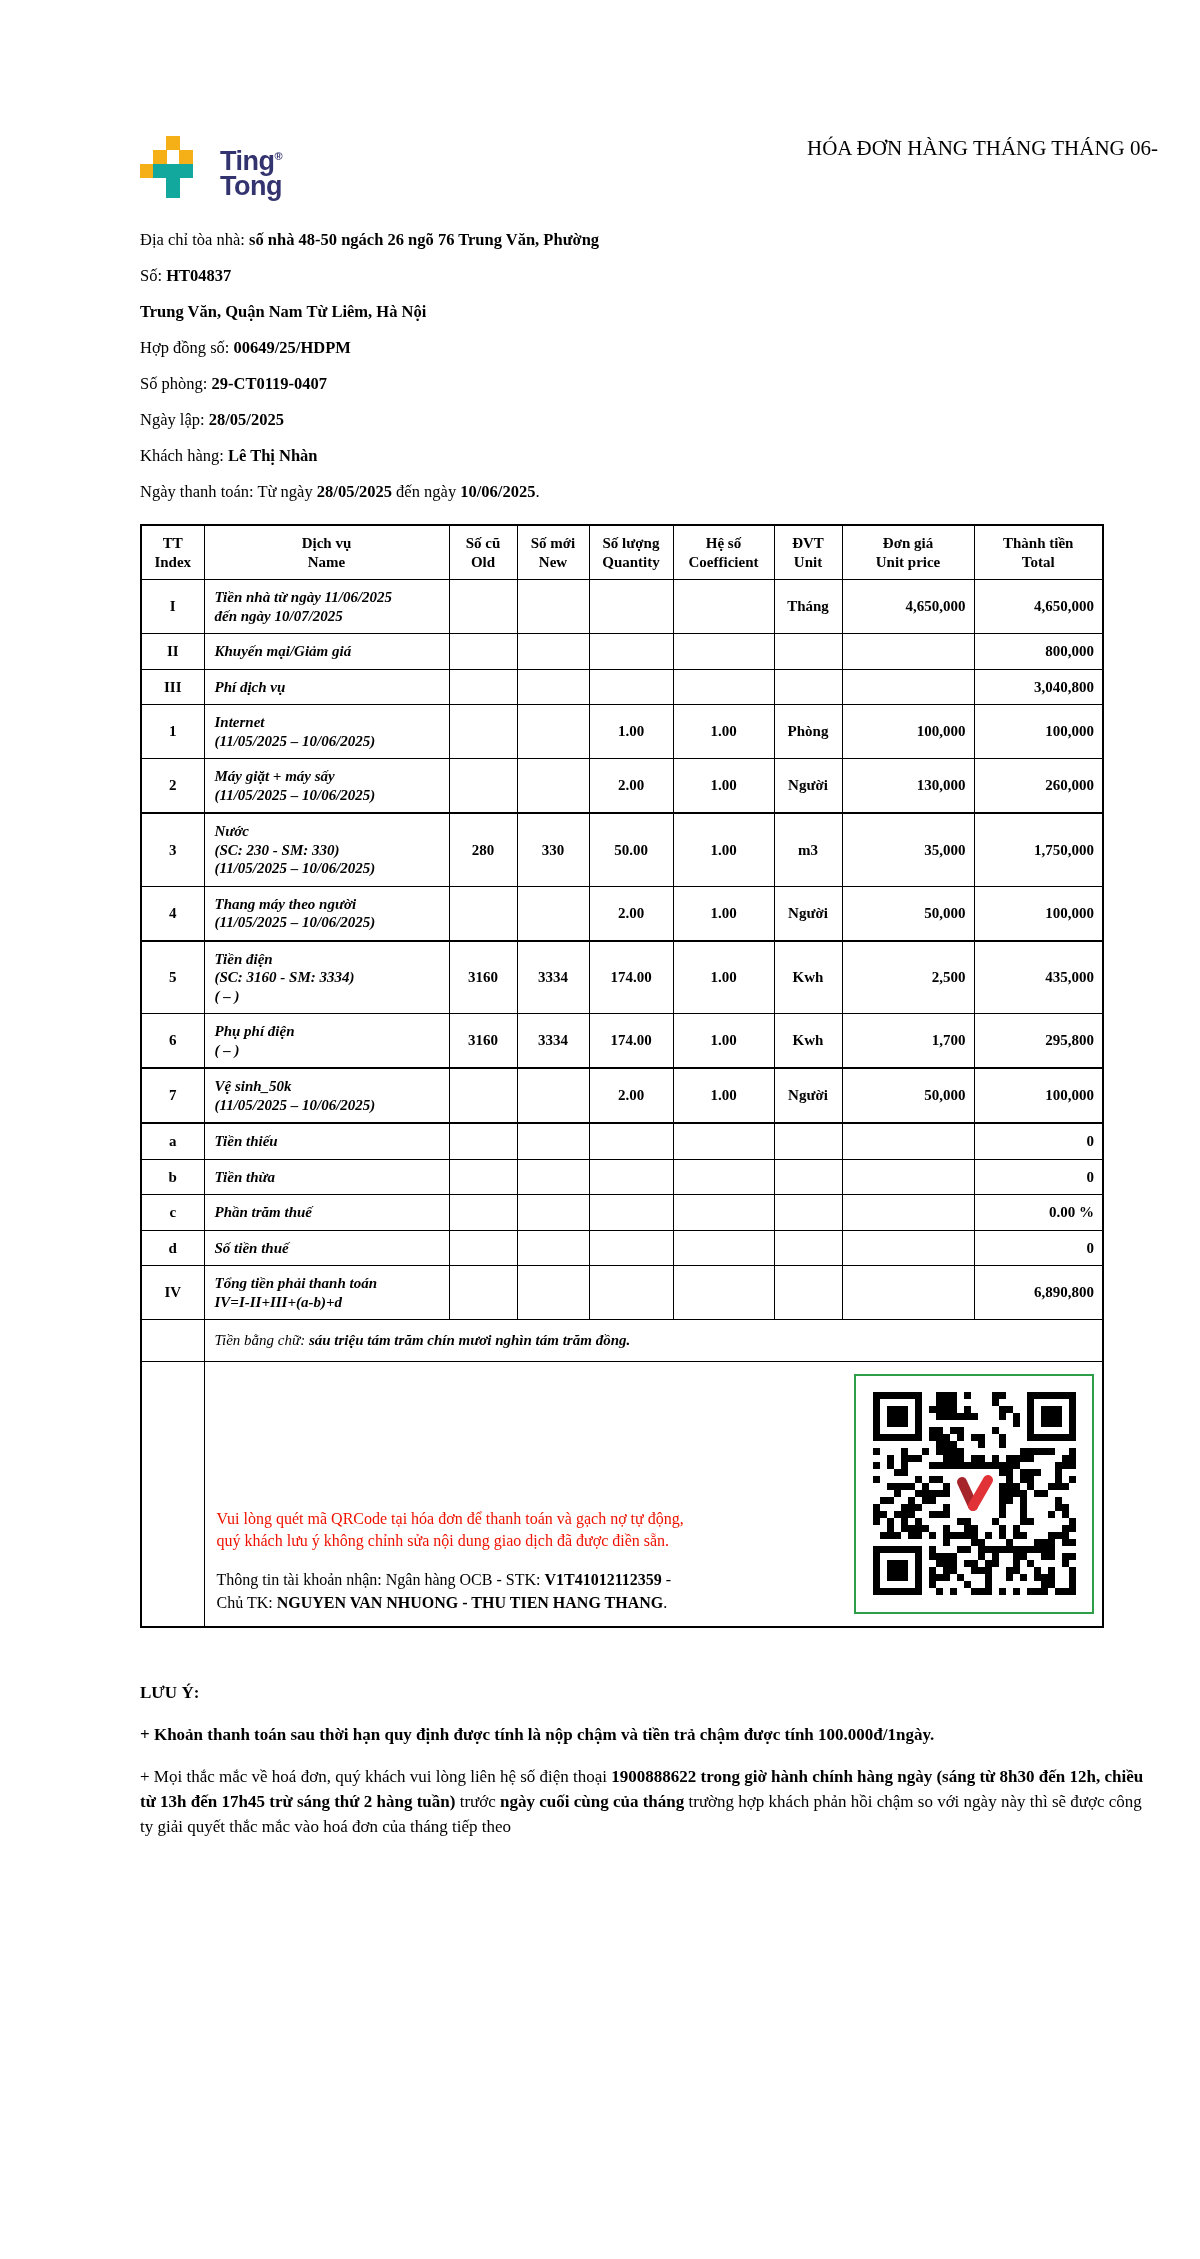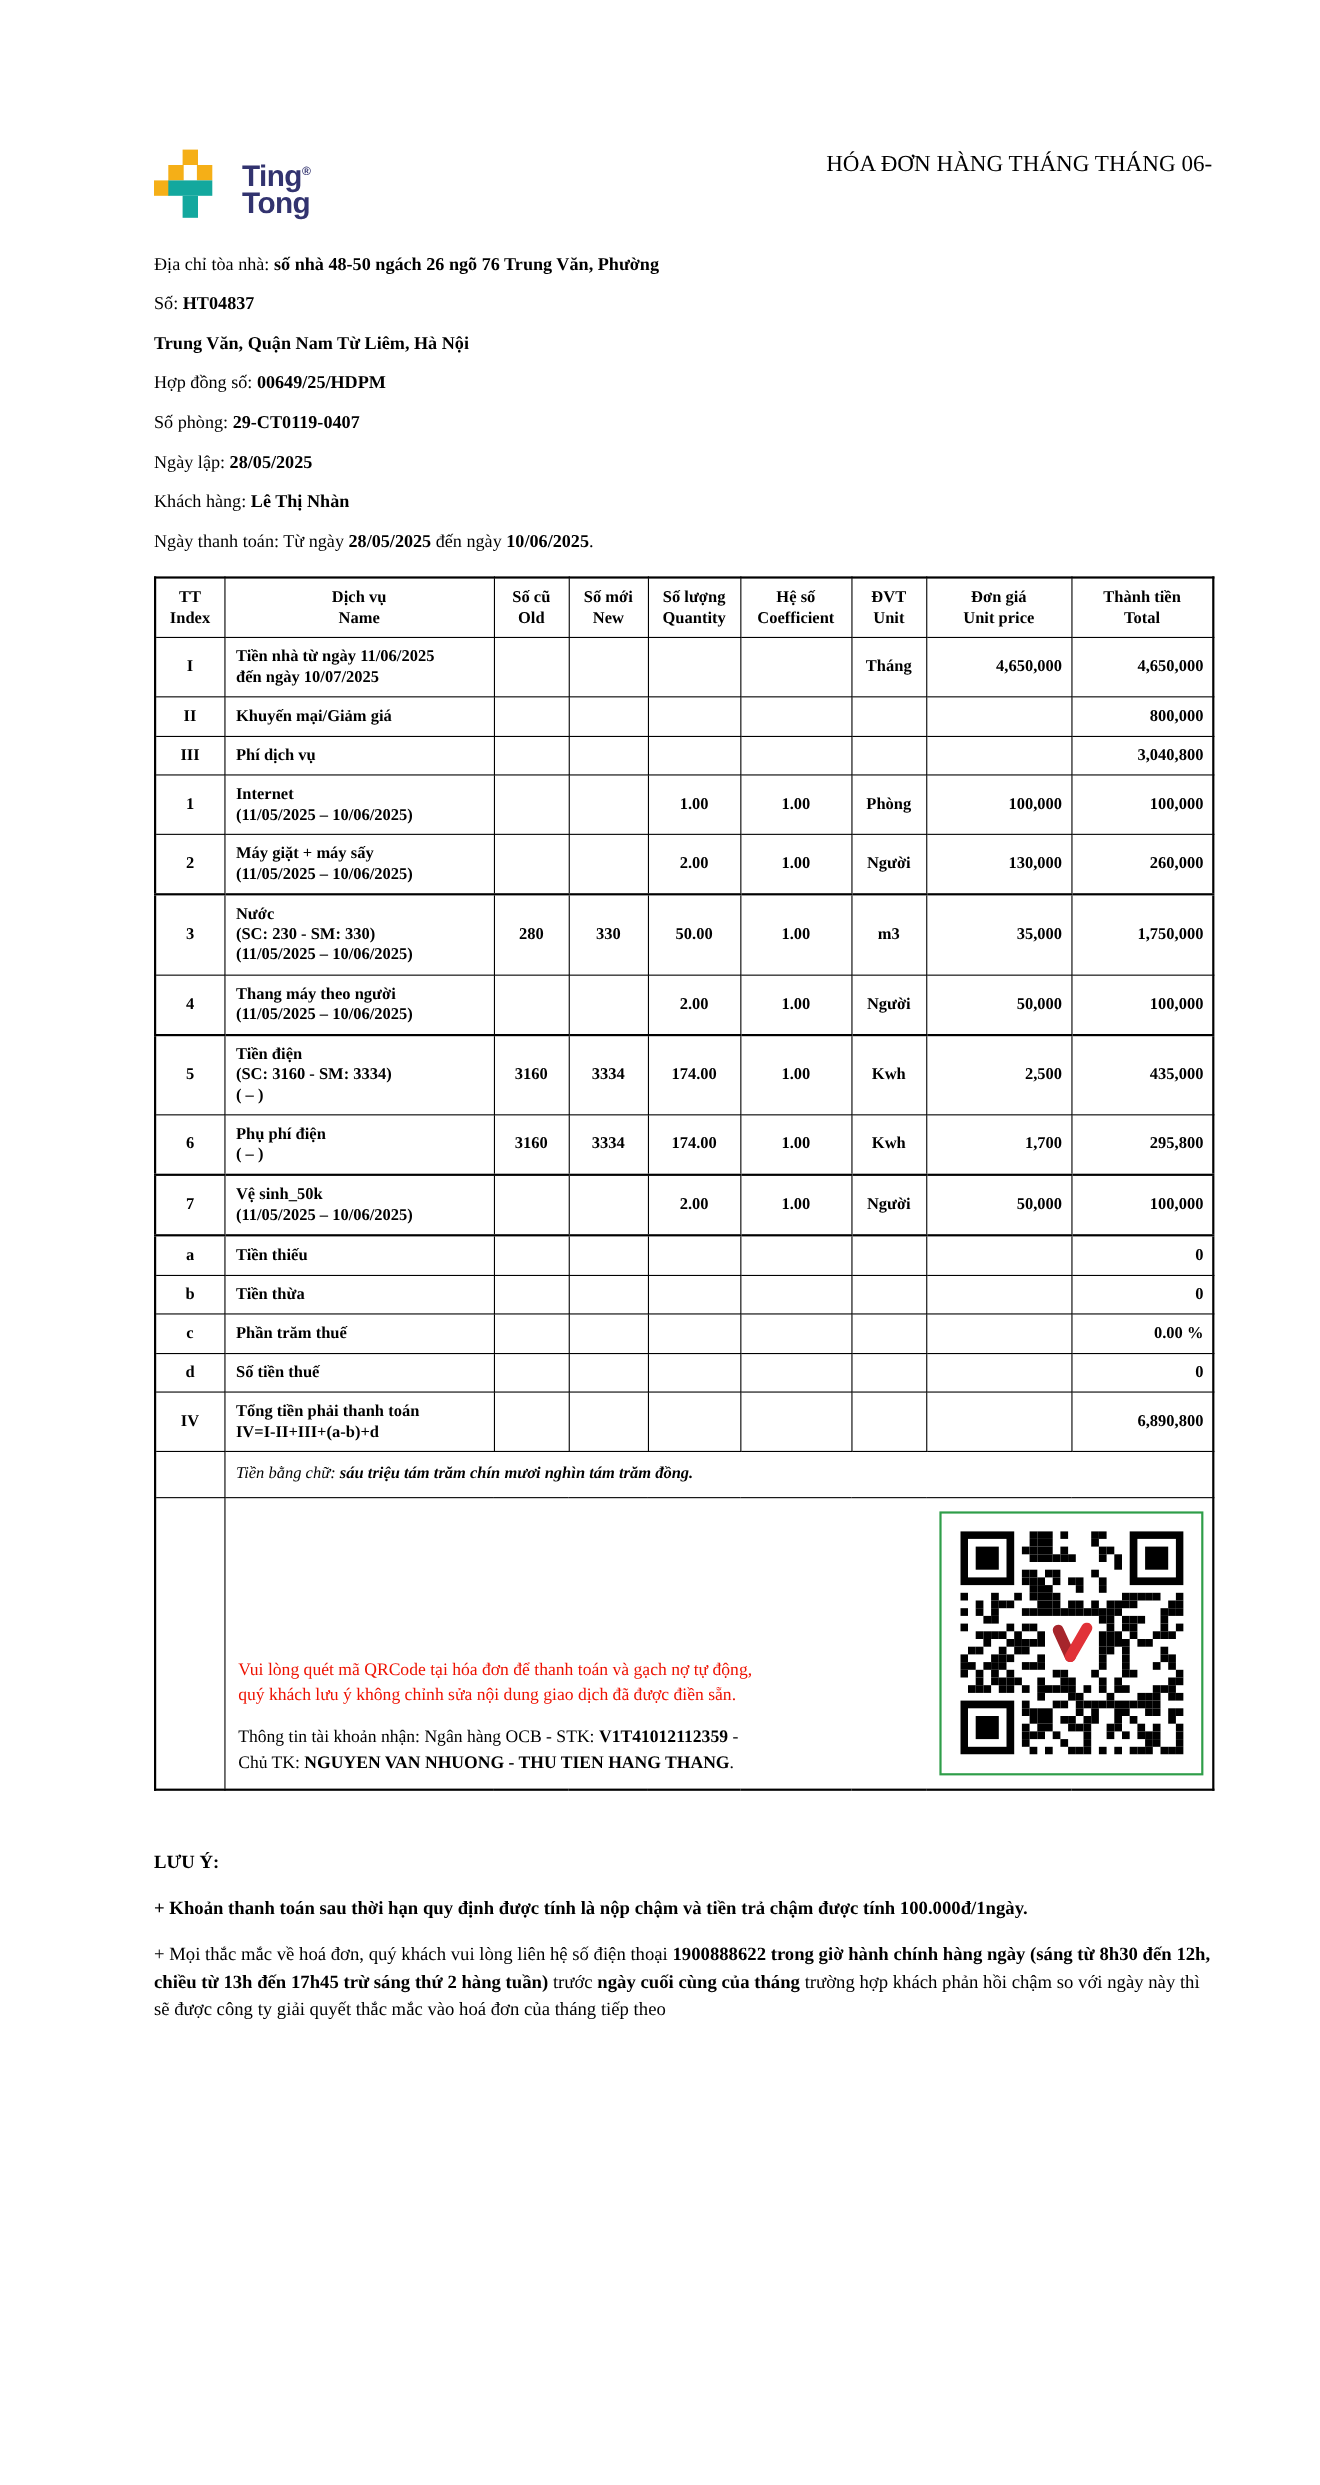--- a/index.html
+++ b/index.html
@@ -5,21 +5,21 @@
   :root{
     --navy:#32336f; --yellow:#f5af17; --teal:#13a89e;
     --red:#ee1100; --qr-green:#2f9e49;
   }
   *{box-sizing:border-box;}
   html,body{margin:0;padding:0;}
   body{
     width:1200px;height:2259px;background:#fff;color:#000;
     font-family:"Liberation Serif",serif;position:relative;overflow:hidden;
   }
-  .page{padding:136px 98px 0 140px;}
+  .page{padding:136px 42px 0 140px;}
 
   
   .header-row{display:flex;justify-content:space-between;align-items:flex-start;}
   .logo{display:flex;gap:14px;align-items:flex-start;}
   .logo-grid{position:relative;width:66px;height:64px;flex:0 0 auto;}
   .sq{position:absolute;width:14px;height:14px;}
   .sq.y{background:var(--yellow);}
   .sq.t{background:var(--teal);}
   .brand-text{
     font-family:"Liberation Sans",sans-serif;font-weight:bold;color:var(--navy);
@@ -37,21 +37,21 @@
   .info-right{text-align:left;}
   .bseg{font-weight:bold;}
 
   
   table{
     border-collapse:collapse;table-layout:fixed;width:962px;margin-top:14px;
     border:2px solid #000;font-size:15px;
   }
   td,th{border:1px solid #000;padding:8px 6px;vertical-align:middle;font-weight:bold;line-height:18.5px;}
   th{text-align:center;padding:8px 2px;}
-  td.name{text-align:left;padding:8px 10px;}
+  td.name{text-align:left;padding:8px 10px;font-style:italic;}
   td.c{text-align:center;}
   td.r{text-align:right;padding-right:8px;}
   tr.thick-bottom td{border-bottom-width:2px;}
   .words-row td{padding:11px 10px;}
   .it{font-style:italic;font-weight:normal;}
   .it-b{font-style:italic;font-weight:bold;}
 
   
   .qr-row td{padding:12px 4px;}
   .qr-flex{display:flex;align-items:flex-end;justify-content:space-between;padding-left:8px;}

